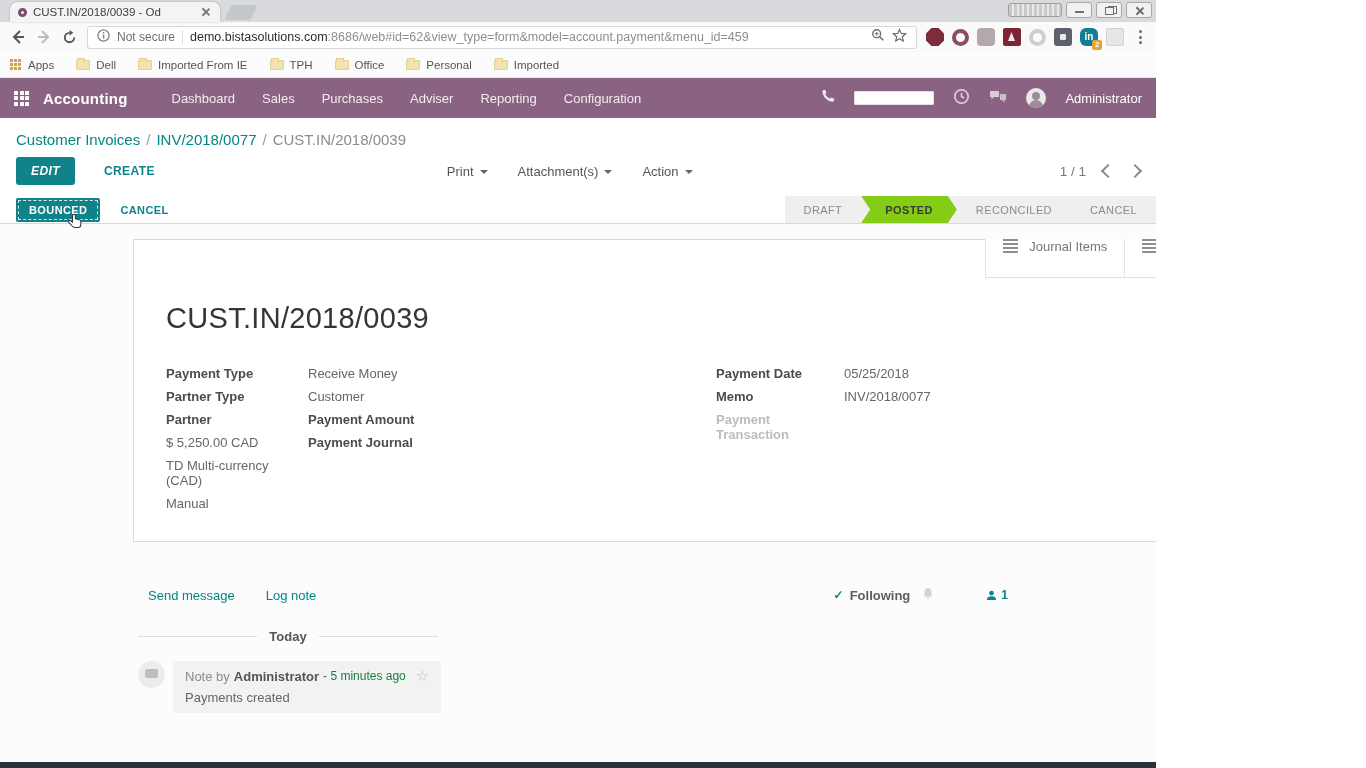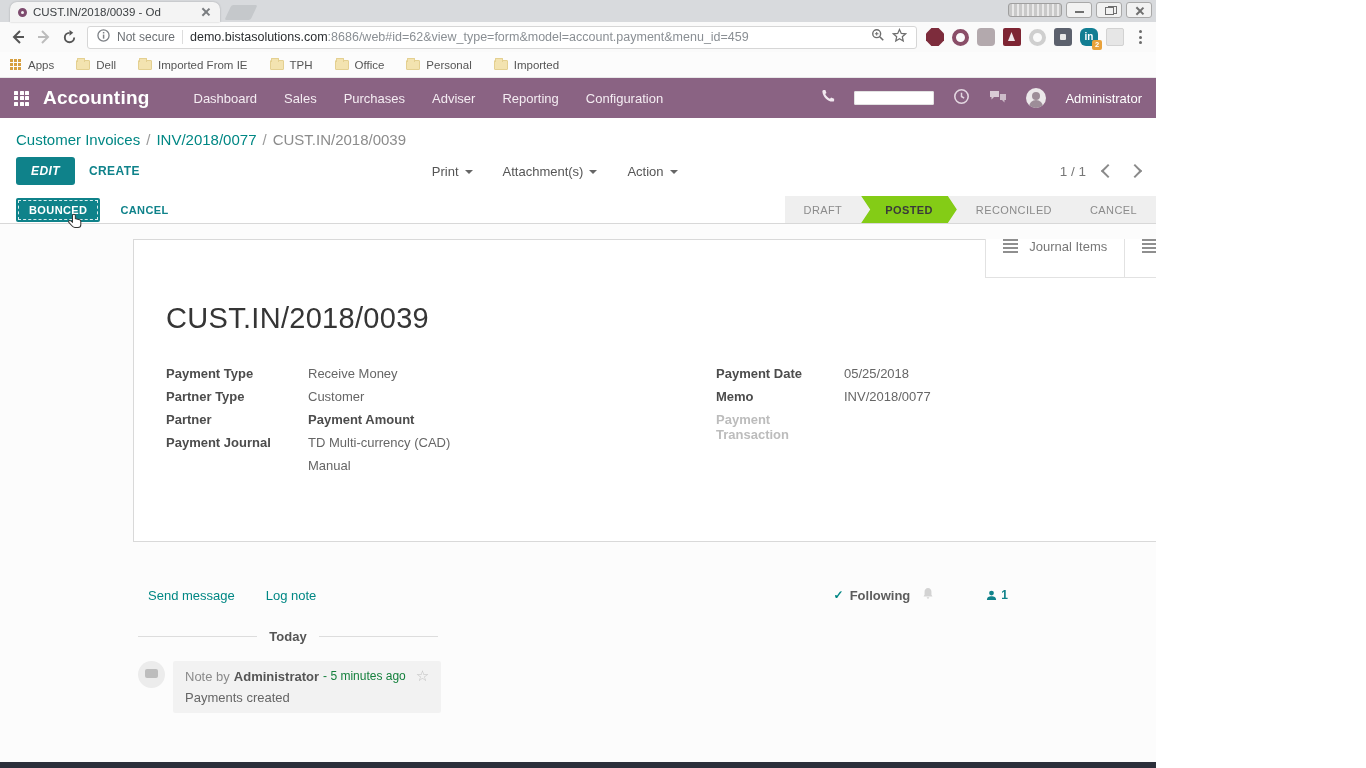--- a/index.html
+++ b/index.html
@@ -55,38 +55,38 @@
   .bm { display:flex; align-items:center; gap:6px; font-size:11.5px; color:#555; white-space:nowrap; }
   .bm-folder { width:14px; height:10px; background:#f3e3b0; border:1px solid #e4d091; border-radius:1px; position:relative; }
   .bm-folder::before { content:""; position:absolute; left:0; top:-3px; width:6px; height:3px; background:#f3e3b0; border:1px solid #e4d091; border-bottom:none; border-radius:1px 1px 0 0; }
   .bm-apps { width:12px; height:12px; display:grid; grid-template-columns:repeat(3,3px); grid-template-rows:repeat(3,3px); gap:1px; }
   .bm-apps i { background:#d79f3f; }
 
   
   .odoo-nav { height:40px; background:var(--odoo-purple,#8a6383); display:flex; align-items:center; padding:0 14px; color:#fff; flex:0 0 auto; }
   .apps-grid { width:15px; height:15px; display:grid; grid-template-columns:repeat(3,4px); grid-template-rows:repeat(3,4px); gap:1.5px; margin-right:14px; }
   .apps-grid i { background:#fff; border-radius:.5px; }
-  .brand { font-size:19px; font-weight:bold; letter-spacing:.2px; margin-right:44px; }
+  .brand { font-size:15px; font-weight:bold; letter-spacing:.2px; margin-right:44px; }
   .nav-menu { display:flex; gap:27px; font-size:13px; }
   .nav-menu span { color:#f4ecf2; cursor:pointer; }
   .nav-right { margin-left:auto; display:flex; align-items:center; gap:19px; }
   .nav-input { width:80px; height:14px; background:#fff; border-radius:2px; box-shadow:inset 0 0 0 1px #e2e2e2; }
   .avatar { width:20px; height:20px; border-radius:50%; background:#ece8ea; position:relative; overflow:hidden; }
   .avatar::before { content:""; position:absolute; left:6px; top:4px; width:8px; height:8px; border-radius:50%; background:#9d8d98; }
   .avatar::after { content:""; position:absolute; left:3px; top:12px; width:14px; height:9px; border-radius:7px 7px 0 0; background:#9d8d98; }
   .username { font-size:13px; }
 
   
   .breadcrumb-row { padding:13px 16px 0; font-size:15px; background:#fff; }
   .breadcrumb-row a { color:var(--link-teal,#008784); text-decoration:none; cursor:pointer; }
   .breadcrumb-row .sep { color:#9a9a9a; margin:0 6px; }
   .breadcrumb-row .current { color:#8c8c8c; }
   .buttons-row { display:flex; align-items:center; padding:9px 16px 11px; background:#fff; }
   .btn-primary { background:var(--odoo-teal,#0f828a); color:#fff; border:none; font-size:12px; font-weight:bold; letter-spacing:.4px; padding:7px 15px; border-radius:3px; cursor:pointer; font-family:inherit;font-style:italic; }
-  .btn-flat { background:none; border:none; color:var(--odoo-teal,#0f828a); font-size:12px; font-weight:bold; letter-spacing:.4px; margin-left:14px; cursor:pointer; font-family:inherit; }
+  .btn-flat { background:none; border:none; color:var(--odoo-teal,#0f828a); font-size:12px; font-weight:bold; letter-spacing:.4px; margin-left:29px; cursor:pointer; font-family:inherit; }
   .cp-menus { display:flex; gap:30px; margin-left:292px; }
   .cp-menu { font-size:13px; color:#555; cursor:pointer; display:flex; align-items:center; gap:6px; }
   .caret { width:0; height:0; border-left:4px solid transparent; border-right:4px solid transparent; border-top:4.5px solid #666; margin-top:2px; }
   .pager { margin-left:auto; display:flex; align-items:center; gap:17px; }
   .pager-count { font-size:13.5px; color:#777; }
   .chev { width:10px; height:10px; border-left:2.2px solid #8a8a8a; border-bottom:2.2px solid #8a8a8a; cursor:pointer; }
   .chev.prev { transform:rotate(45deg); } .chev.next { transform:rotate(-135deg); }
 
   .statusbar { height:28px; background:#fff; border-bottom:1px solid #d8d8d8; display:flex; align-items:stretch; }
   .sb-left { display:flex; align-items:center; padding-left:16px; gap:20px; }
@@ -347,20 +347,21 @@
         </div>
       <h1 class="sheet-title">CUST.IN/2018/0039</h1>
       <div class="fields">
         <div class="fgroup left" id="fields-left">
             <span class="flabel">Payment Type</span>
             <span class="fvalue">Receive Money</span>
             <span class="flabel">Partner Type</span>
             <span class="fvalue">Customer</span>
             <span class="flabel">Partner</span>
             <span class="flabel">Payment Amount</span>
+            <span class="fvalue">$ 5,250.00 CAD</span>
             <span class="flabel">Payment Journal</span>
             <span class="fvalue">TD Multi-currency (CAD)</span>
             <span class="flabel"></span>
             <span class="fvalue">Manual</span>
           </div>
         <div class="fgroup right" id="fields-right">
             <span class="flabel">Payment Date</span>
             <span class="fvalue">05/25/2018</span>
             <span class="flabel">Memo</span>
             <span class="fvalue">INV/2018/0077</span>

